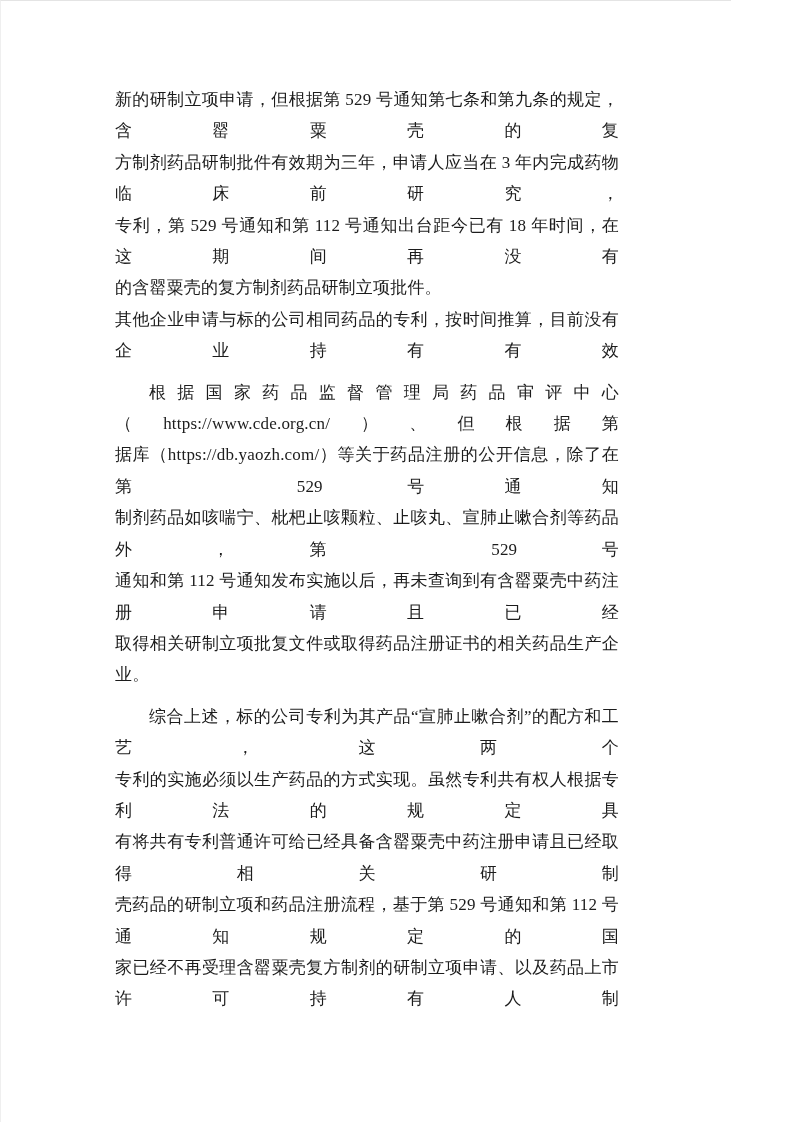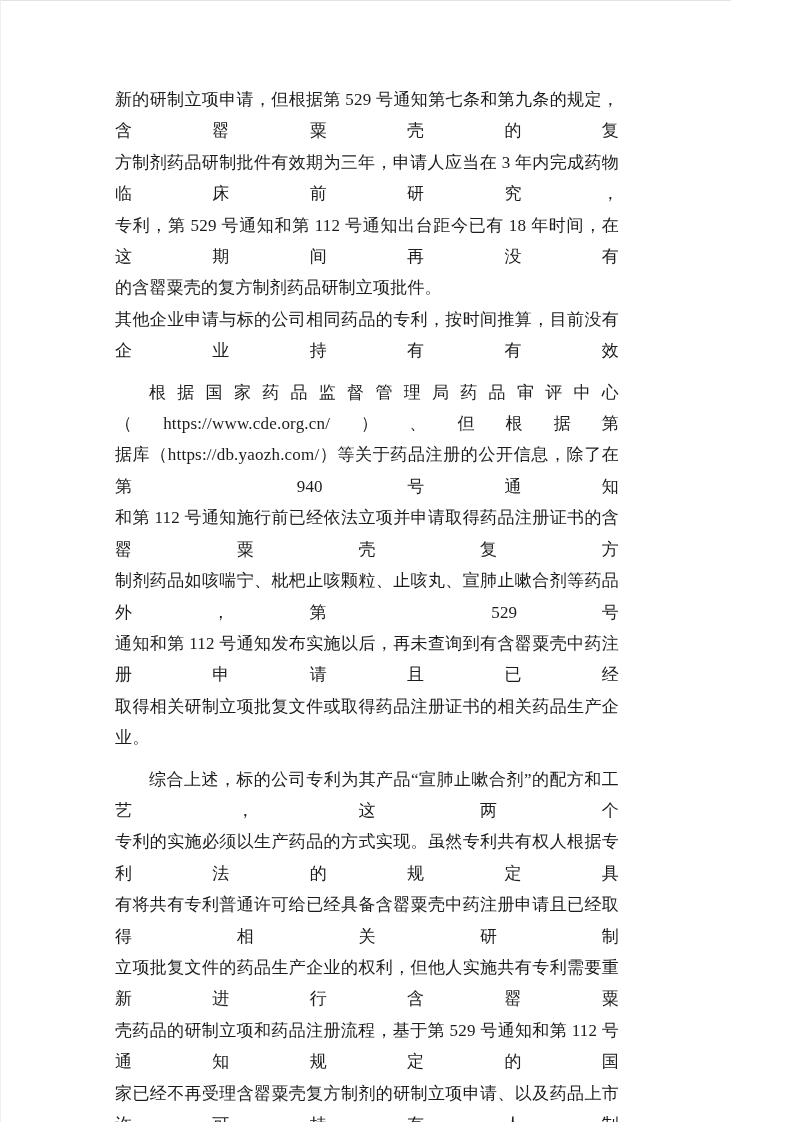--- a/index.html
+++ b/index.html
@@ -39,30 +39,28 @@
   <div class="para">
     <div class="ln">新的研制立项申请，但根据第 529 号通知第七条和第九条的规定，含罂粟壳的复</div>
     <div class="ln">方制剂药品研制批件有效期为三年，申请人应当在 3 年内完成药物临床前研究，</div>
     <div class="ln">专利，第 529 号通知和第 112 号通知出台距今已有 18 年时间，在这期间再没有</div>
     <div class="ln end">的含罂粟壳的复方制剂药品研制立项批件。</div>
     <div class="ln">其他企业申请与标的公司相同药品的专利，按时间推算，目前没有企业持有有效</div>
   </div>
 
   <div class="para">
     <div class="ln indent">根据国家药品监督管理局药品审评中心（https://www.cde.org.cn/）、但根据第</div>
-    <div class="ln">据库（https://db.yaozh.com/）等关于药品注册的公开信息，除了在第 940 号通知</div>
-    <div class="ln">和第 112 号通知施行前已经依法立项并申请取得药品注册证书的含罂粟壳复方</div>
+    <div class="ln">据库（https://db.yaozh.com/）等关于药品注册的公开信息，除了在第 529 号通知</div>
     <div class="ln">制剂药品如咳喘宁、枇杷止咳颗粒、止咳丸、宣肺止嗽合剂等药品外，第 529 号</div>
     <div class="ln">通知和第 112 号通知发布实施以后，再未查询到有含罂粟壳中药注册申请且已经</div>
     <div class="ln end">取得相关研制立项批复文件或取得药品注册证书的相关药品生产企业。</div>
   </div>
 
   <div class="para">
     <div class="ln indent">综合上述，标的公司专利为其产品“宣肺止嗽合剂”的配方和工艺，这两个</div>
     <div class="ln">专利的实施必须以生产药品的方式实现。虽然专利共有权人根据专利法的规定具</div>
     <div class="ln">有将共有专利普通许可给已经具备含罂粟壳中药注册申请且已经取得相关研制</div>
-    <div class="ln">立项批复文件的药品生产企业的权利，但他人实施共有专利需要重新进行含罂粟</div>
     <div class="ln">壳药品的研制立项和药品注册流程，基于第 529 号通知和第 112 号通知规定的国</div>
     <div class="ln">家已经不再受理含罂粟壳复方制剂的研制立项申请、以及药品上市许可持有人制</div>
 
   </div>
 
 </div>
 
 </body></html>

